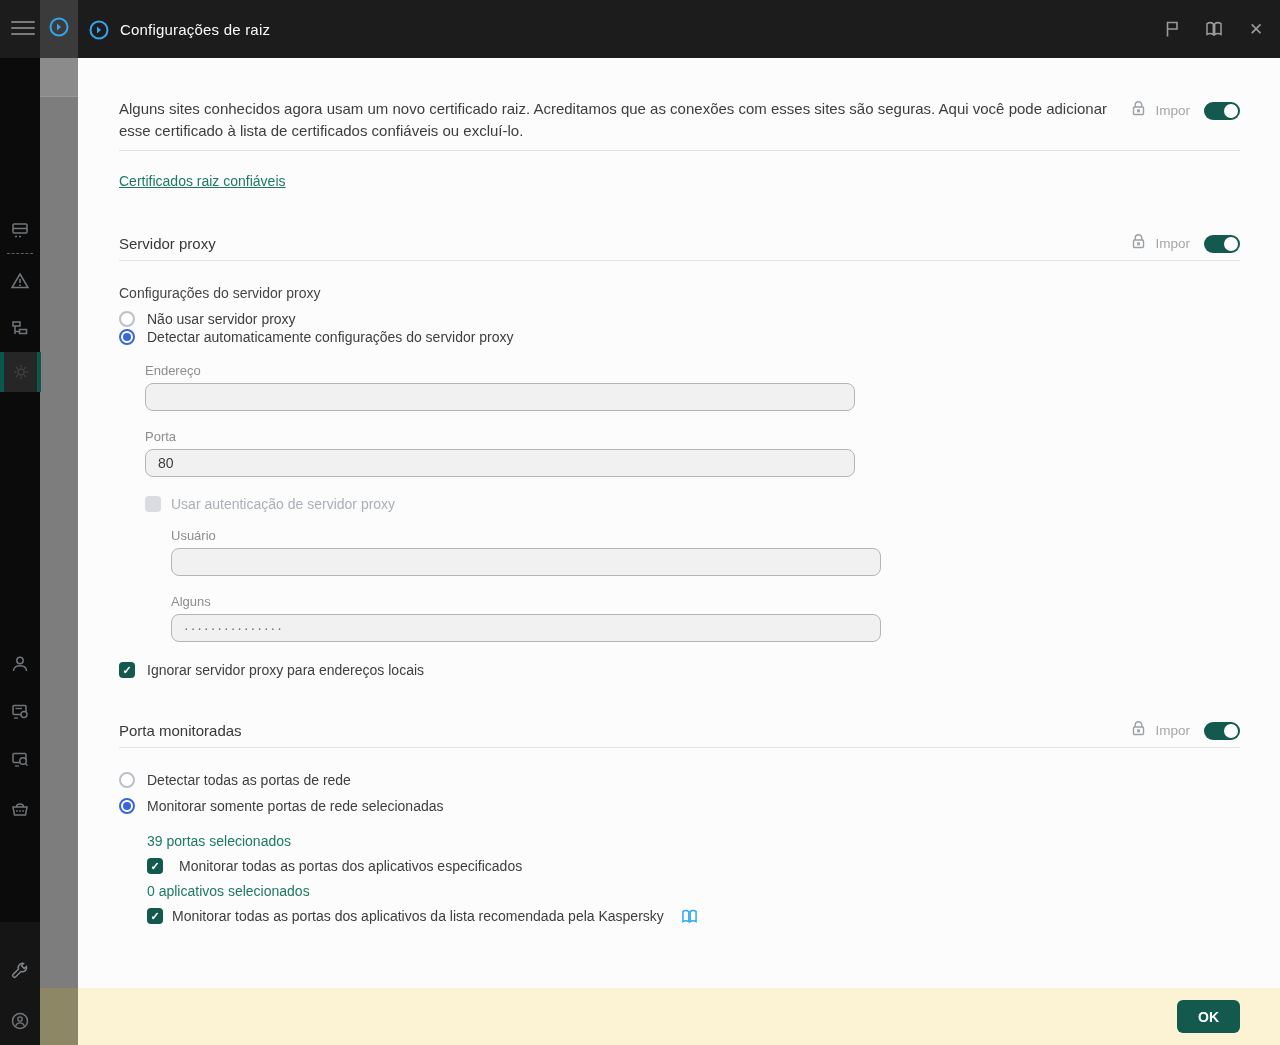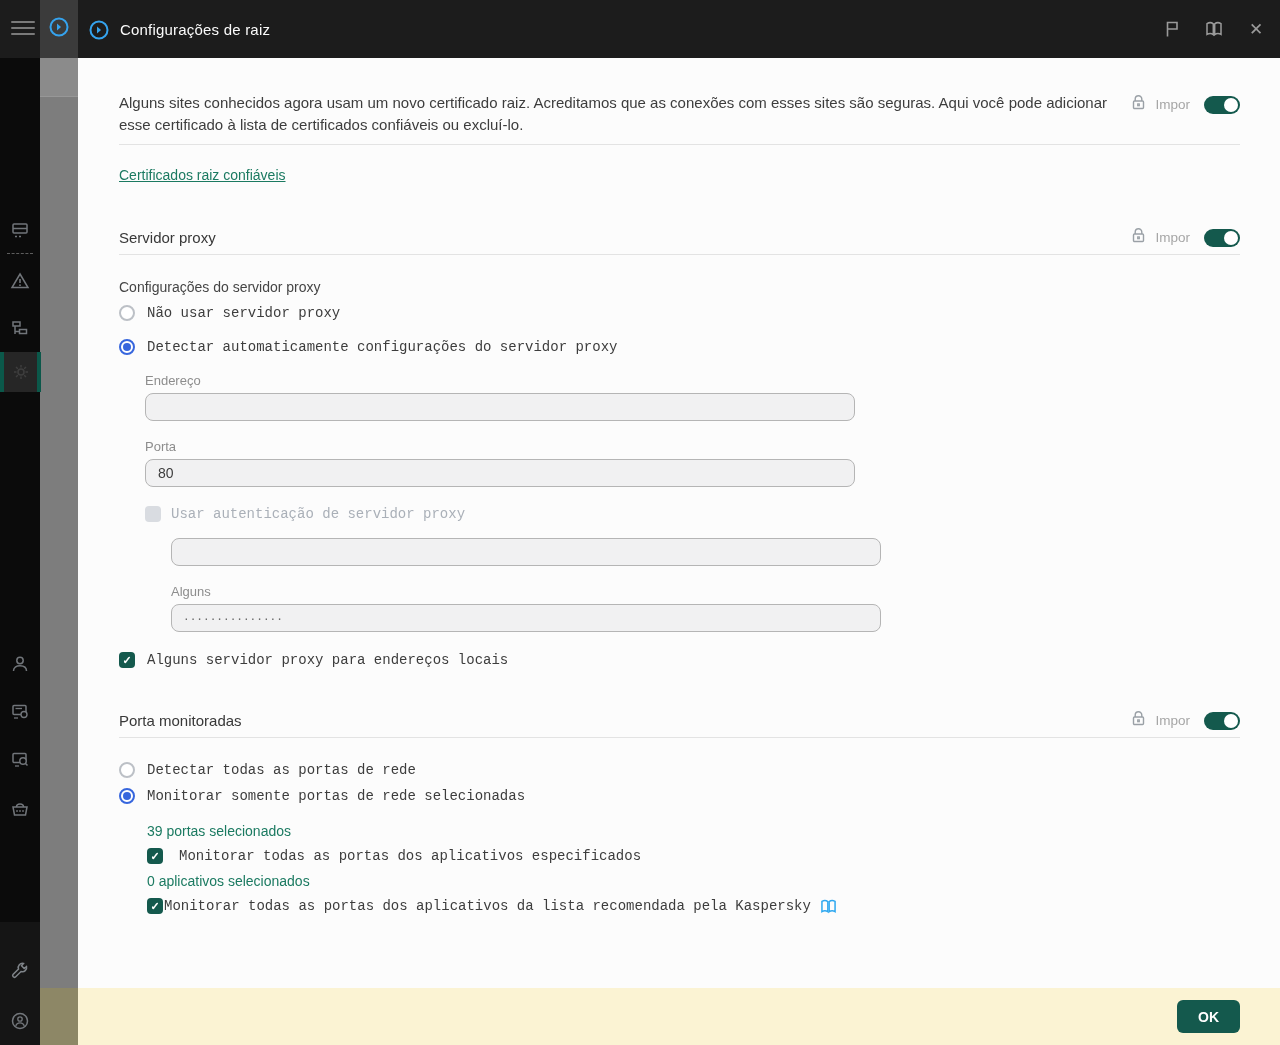--- a/index.html
+++ b/index.html
@@ -26,39 +26,39 @@
   .rail-icon { position:absolute; left:0; width:40px; display:flex; justify-content:center; cursor:pointer; opacity:.8; }
   .rail-sep { position:absolute; left:7px; width:26px; border-top:1px dashed #5d5d5d; }
   .rail-selected { position:absolute; left:0; top:352px; width:41px; height:40px; background:#262626;
     border-left:4px solid #0b584a; border-right:4px solid #0b584a; display:flex; align-items:center; justify-content:center; cursor:pointer; }
   
   .dimstrip { position:absolute; left:40px; top:58px; width:38px; height:987px; z-index:4; display:flex; flex-direction:column; }
   .dimstrip .ds-head { height:39px; background:#8b8b8b; border-bottom:1px solid #979797; }
   .dimstrip .ds-body { flex:1; background:#7d7d7d; }
   .dimstrip .ds-foot { height:57px; background:#8d8766; }
   
-  .content { position:absolute; left:78px; top:52px; width:1202px; height:930px; background:#fcfcfc;
+  .content { position:absolute; left:78px; top:58px; width:1202px; height:930px; background:#fcfcfc;
     padding:40px 40px 16px 41px; overflow:hidden; }
   .row { display:flex; justify-content:space-between; }
   .controls { display:flex; align-items:center; gap:9px; flex:none; }
   .enforce-label { color:#a6a6a6; font-size:13.5px; margin-right:5px; }
   .toggle { width:36px; height:18px; border-radius:9px; background:#14594d; position:relative; cursor:pointer; flex:none; }
   .toggle::after { content:""; position:absolute; right:2px; top:2px; width:14px; height:14px; background:#fff; border-radius:50%; }
   .divider { border:0; border-top:1px solid #e3e3e3; margin:0; }
   .intro-text { width:990px; font-size:15px; line-height:22px; color:#3d3d3d; margin:0; }
   .link { color:#1b7a61; font-size:14px; cursor:pointer; }
   .link.underline { text-decoration:underline; }
   .section-title { font-size:15px; color:#383838; }
   .group-label { font-size:14px; color:#454545; }
   
   .opt-row { display:flex; align-items:center; gap:12px; cursor:pointer; }
   .radio { width:16px; height:16px; border-radius:50%; border:2px solid #bcc0c6; background:#fff; flex:none; position:relative; }
   .radio.checked { border-color:#3766dd; }
   .radio.checked::after { content:""; position:absolute; left:2px; top:2px; width:8px; height:8px; border-radius:50%; background:#3766dd; }
-  .opt-label { font-size:14px; color:#3d3d3d;font-family:Liberation Mono, monospace; }
+  .opt-label { font-size:14px; color:#3d3d3d; }
   
   .checkbox { width:16px; height:16px; border-radius:4px; flex:none; display:flex; align-items:center; justify-content:center; }
   .checkbox.checked { background:#14594d; }
   .checkbox.checked::after { content:"✓"; color:#fff; font-size:11px; font-weight:bold; line-height:1; }
   .checkbox.disabled { background:#d9dce1; }
   .opt-label.disabled { color:#aab0b8; }
   
   .field { }
   .field-label { font-size:13px; color:#8d8d8d; margin-bottom:5px; }
   .text-input { width:710px; height:28px; background:#f1f1f2; border:1px solid #b5b5b5; border-radius:8px;
@@ -235,50 +235,51 @@
     </div>
   </div>
   <hr class="divider" style="margin-top:6px;">
 
   <div class="group-label" style="margin-top:24px;">Configurações do servidor proxy</div>
 
   <div class="opt-row" style="margin-top:10px;">
     <span class="radio"></span>
     <span class="opt-label">Não usar servidor proxy</span>
   </div>
-  <div class="opt-row" style="margin-top:18px;">
+  <div class="opt-row" style="margin-top:2px;">
     <span class="radio checked"></span>
     <span class="opt-label">Detectar automaticamente configurações do servidor proxy</span>
   </div>
 
   <div class="field indent1" style="margin-top:18px;">
     <div class="field-label">Endereço</div>
     <input class="text-input" type="text" style="">
   </div>
   <div class="field indent1" style="margin-top:18px;">
     <div class="field-label">Porta</div>
     <input class="text-input" type="text" value="80" style="">
   </div>
 
   <div class="opt-row indent1" style="margin-top:19px; gap:10px;">
     <span class="checkbox disabled"></span>
     <span class="opt-label disabled">Usar autenticação de servidor proxy</span>
   </div>
 
   <div class="field indent2" style="margin-top:16px;">
+    <div class="field-label">Usuário</div>
     <input class="text-input" type="text" style="">
   </div>
   <div class="field indent2" style="margin-top:18px;">
     <div class="field-label">Alguns</div>
     <input class="text-input password" type="text" value="···············" style="">
   </div>
 
   <div class="opt-row" style="margin-top:20px; gap:12px;">
     <span class="checkbox checked"></span>
-    <span class="opt-label">Alguns servidor proxy para endereços locais</span>
+    <span class="opt-label">Ignorar servidor proxy para endereços locais</span>
   </div>
 
   <div class="row" style="margin-top:42px; align-items:center;">
     <span class="section-title">Porta monitoradas</span>
     <div class="controls">
       <span>
         <svg width="15" height="17" viewBox="0 0 15 17">
             <path d="M4.2 7 V5 a3.3 3.3 0 0 1 6.6 0 V7" fill="none" stroke="#9aa0a6" stroke-width="1.4"></path>
             <rect x="2.5" y="7" width="10" height="7.5" rx="1" fill="none" stroke="#9aa0a6" stroke-width="1.4"></rect>
             <rect x="6.6" y="9.8" width="1.8" height="2" fill="none" stroke="#9aa0a6" stroke-width="1"></rect>
@@ -302,21 +303,21 @@
   <div class="indent-link" style="margin-top:18px;">
     <span class="link">39 portas selecionados</span>
   </div>
   <div class="opt-row indent-link" style="margin-top:8px; gap:16px;">
     <span class="checkbox checked"></span>
     <span class="opt-label">Monitorar todas as portas dos aplicativos especificados</span>
   </div>
   <div class="indent-link" style="margin-top:8px;">
     <span class="link">0 aplicativos selecionados</span>
   </div>
-  <div class="opt-row indent-link" style="margin-top:8px; gap:1px;">
+  <div class="opt-row indent-link" style="margin-top:8px; gap:9px;">
     <span class="checkbox checked"></span>
     <span class="opt-label">Monitorar todas as portas dos aplicativos da lista recomendada pela Kaspersky</span>
     <span class="book-inline">
       <svg width="17" height="15" viewBox="0 0 18 16">
           <path d="M2 2.6 C4 1.4 6.5 1.4 8.3 2.8 V13.6 C6.5 12.2 4 12.2 2 13.4 Z" fill="none" stroke="#2fa8f0" stroke-width="1.6"></path>
           <path d="M16 2.6 C14 1.4 11.5 1.4 9.7 2.8 V13.6 C11.5 12.2 14 12.2 16 13.4 Z" fill="none" stroke="#2fa8f0" stroke-width="1.6"></path>
         </svg>
     </span>
   </div>
 

